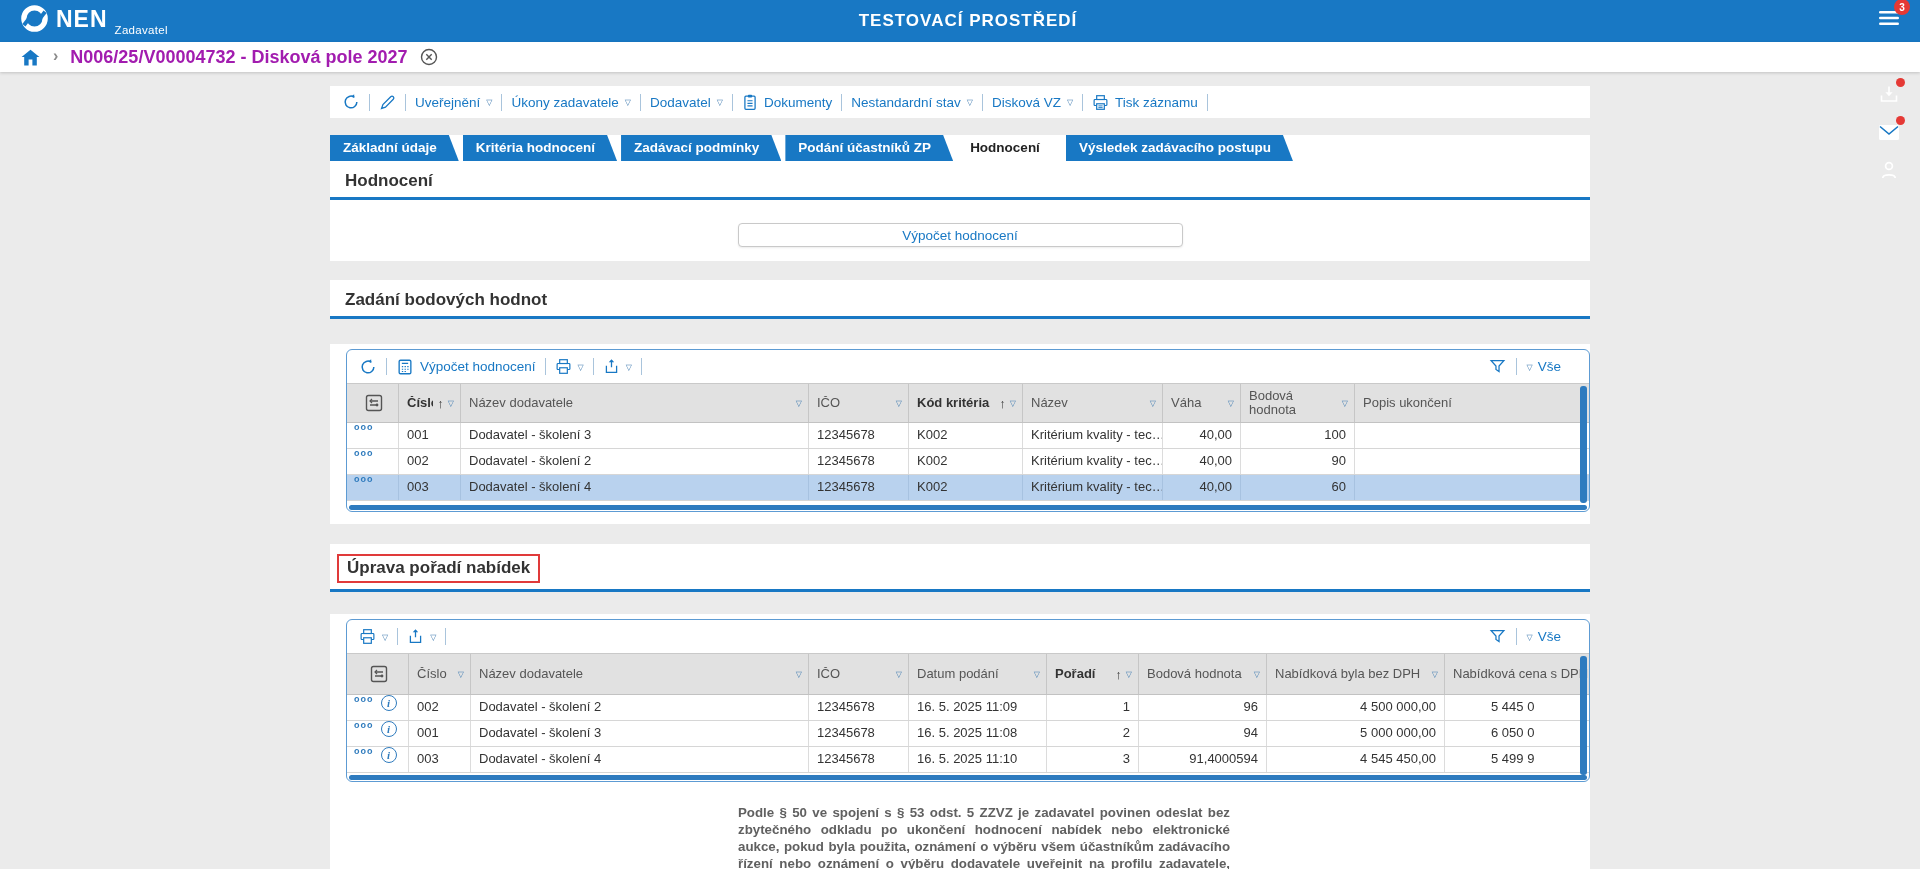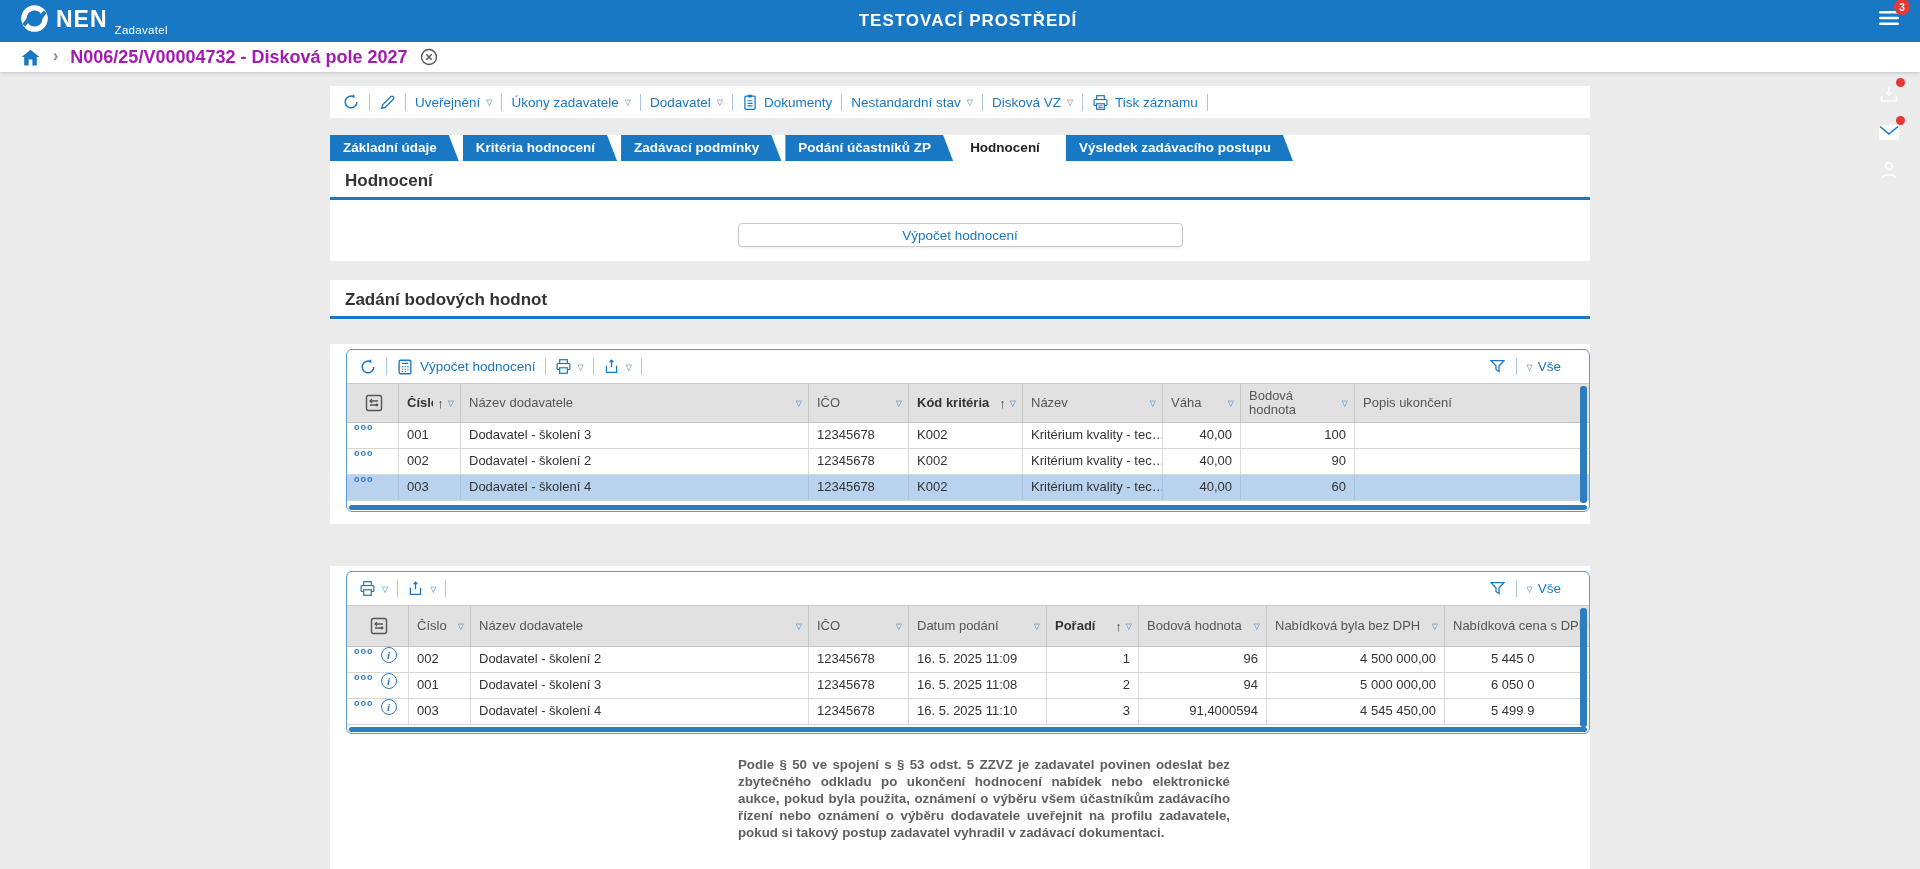--- a/index.html
+++ b/index.html
@@ -414,20 +414,23 @@
       </div>
 
       <div style="height:10px"></div>
       <div class="vscroll" style="top:36px; bottom:8px;"></div>
       <div class="hscroll"></div>
     </div>
   </div>
 
   <div class="gray-band gb20"></div>
 
+  <div class="section-head">
+    <h2 class="red-box">Úprava pořadí nabídek</h2>
+  </div>
   <div class="gray-band gb22"></div>
 
   <div class="table-region">
     <div class="grid-box t2">
       <div class="grid-toolbar">
         <div class="gt-item">
           <svg width="17" height="17" viewBox="0 0 20 20">
             <rect x="5.5" y="2" width="9" height="4.5" fill="none" stroke="#1878c4" stroke-width="1.4"></rect>
             <rect x="2.5" y="6.5" width="15" height="7" rx="1" fill="none" stroke="#1878c4" stroke-width="1.4"></rect>
             <rect x="5.5" y="11.5" width="9" height="6.5" fill="#fff" stroke="#1878c4" stroke-width="1.4"></rect>

